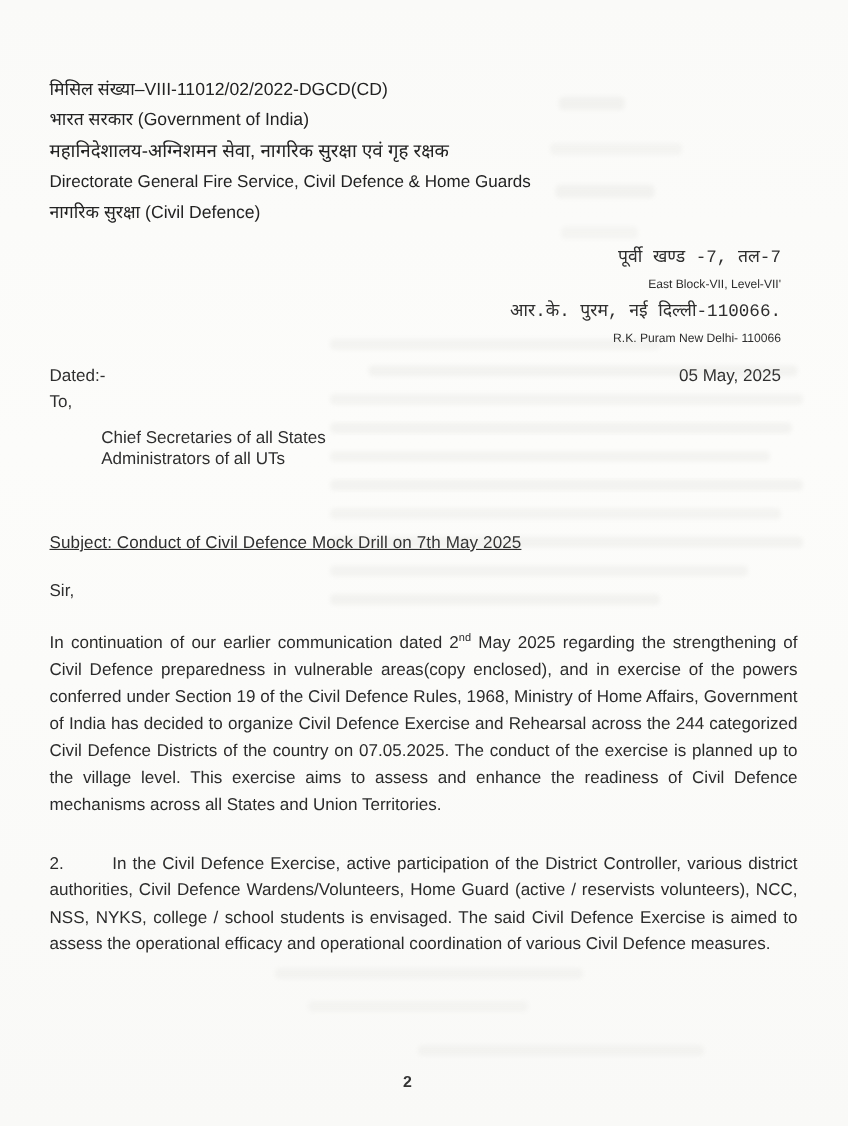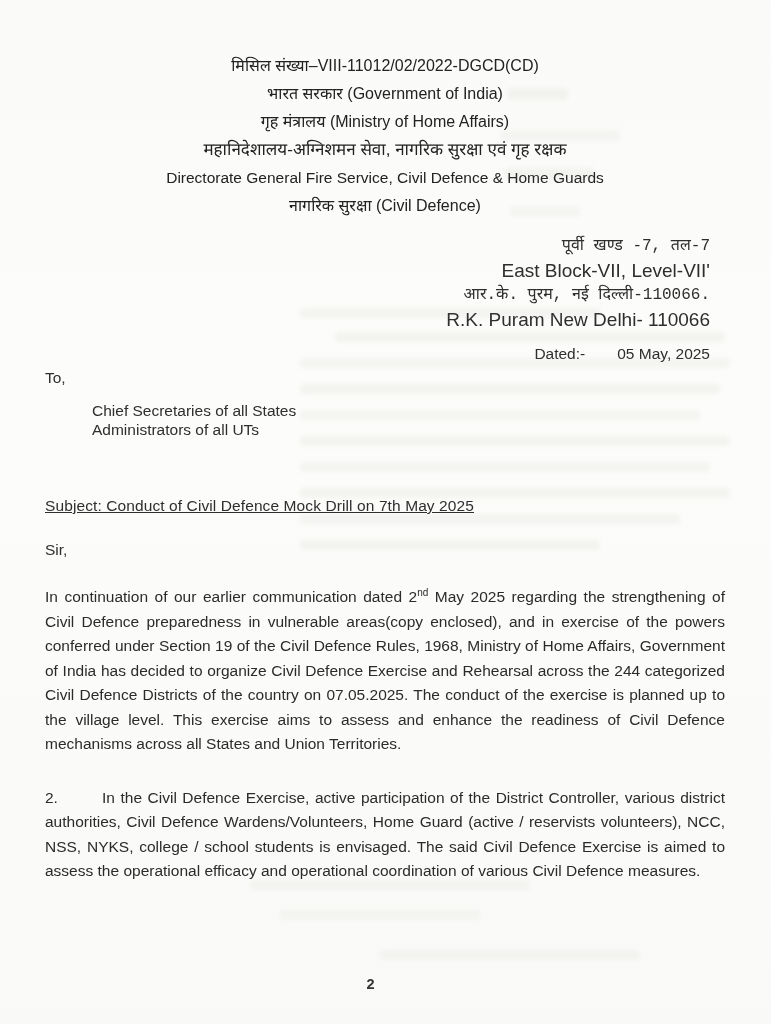--- a/index.html
+++ b/index.html
@@ -15,41 +15,42 @@
     margin: 0 auto;
     background: #fbfbf9;
     background-image: linear-gradient(180deg, #fafaf8 0%, #fcfcfa 40%, #f9f9f7 100%);
     overflow: hidden;
     color: #2e2e2e;
     box-sizing: border-box;
     padding: 52px 46px 0 45px;
   }
   
   .letterhead {
-    text-align: center;
+    text-align: left;
     color: #222;
+    margin-top: 16px;
   }
   .letterhead .lh-line { line-height: 28px; }
   .lh-hindi  { font-size: 17px; }
   .lh-latin  { font-size: 15.5px; }
   .lh-mixed  { font-size: 16px; }
   
   .address-block {
     margin-top: 14px;
     text-align: right;
     padding-right: 15px;
     line-height: 24.5px;
   }
   .addr-hindi { font-size: 16px; font-family: Liberation Mono, monospace; }
-  .addr-latin { font-size: 19px; }
+  .addr-latin { font-size: 11px; }
   
   .dated-row {
     margin-top: 13px;
     display: flex;
-    justify-content: flex-end;
+    justify-content: space-between;
     gap: 32px;
     padding-right: 15px;
     font-size: 15.5px;
   }
   
   .to-line {
     margin-top: 6px;
     font-size: 15.5px;
   }
   .recipient {
@@ -142,21 +143,20 @@
   <div class="bleed b12"></div>
   <div class="bleed b13"></div>
   <div class="bleed b14"></div>
   <div class="bleed b15"></div>
   <div class="bleed b16"></div>
   <div class="bleed b17"></div>
 
   <div class="letterhead">
     <div class="lh-line lh-mixed">मिसिल संख्या–VIII-11012/02/2022-DGCD(CD)</div>
     <div class="lh-line lh-mixed">भारत सरकार (Government of India)</div>
-    <div class="lh-line lh-mixed">गृह मंत्रालय (Ministry of Home Affairs)</div>
     <div class="lh-line lh-hindi">महानिदेशालय-अग्निशमन सेवा, नागरिक सुरक्षा एवं गृह रक्षक</div>
     <div class="lh-line lh-latin">Directorate General Fire Service, Civil Defence &amp; Home Guards</div>
     <div class="lh-line lh-mixed">नागरिक सुरक्षा  (Civil Defence)</div>
   </div>
 
   <div class="address-block">
     <div class="addr-hindi">पूर्वी खण्ड -7, तल-7</div>
     <div class="addr-latin">East Block-VII, Level-VII'</div>
     <div class="addr-hindi">आर.के. पुरम, नई दिल्ली-110066.</div>
     <div class="addr-latin">R.K. Puram New Delhi- 110066</div>

